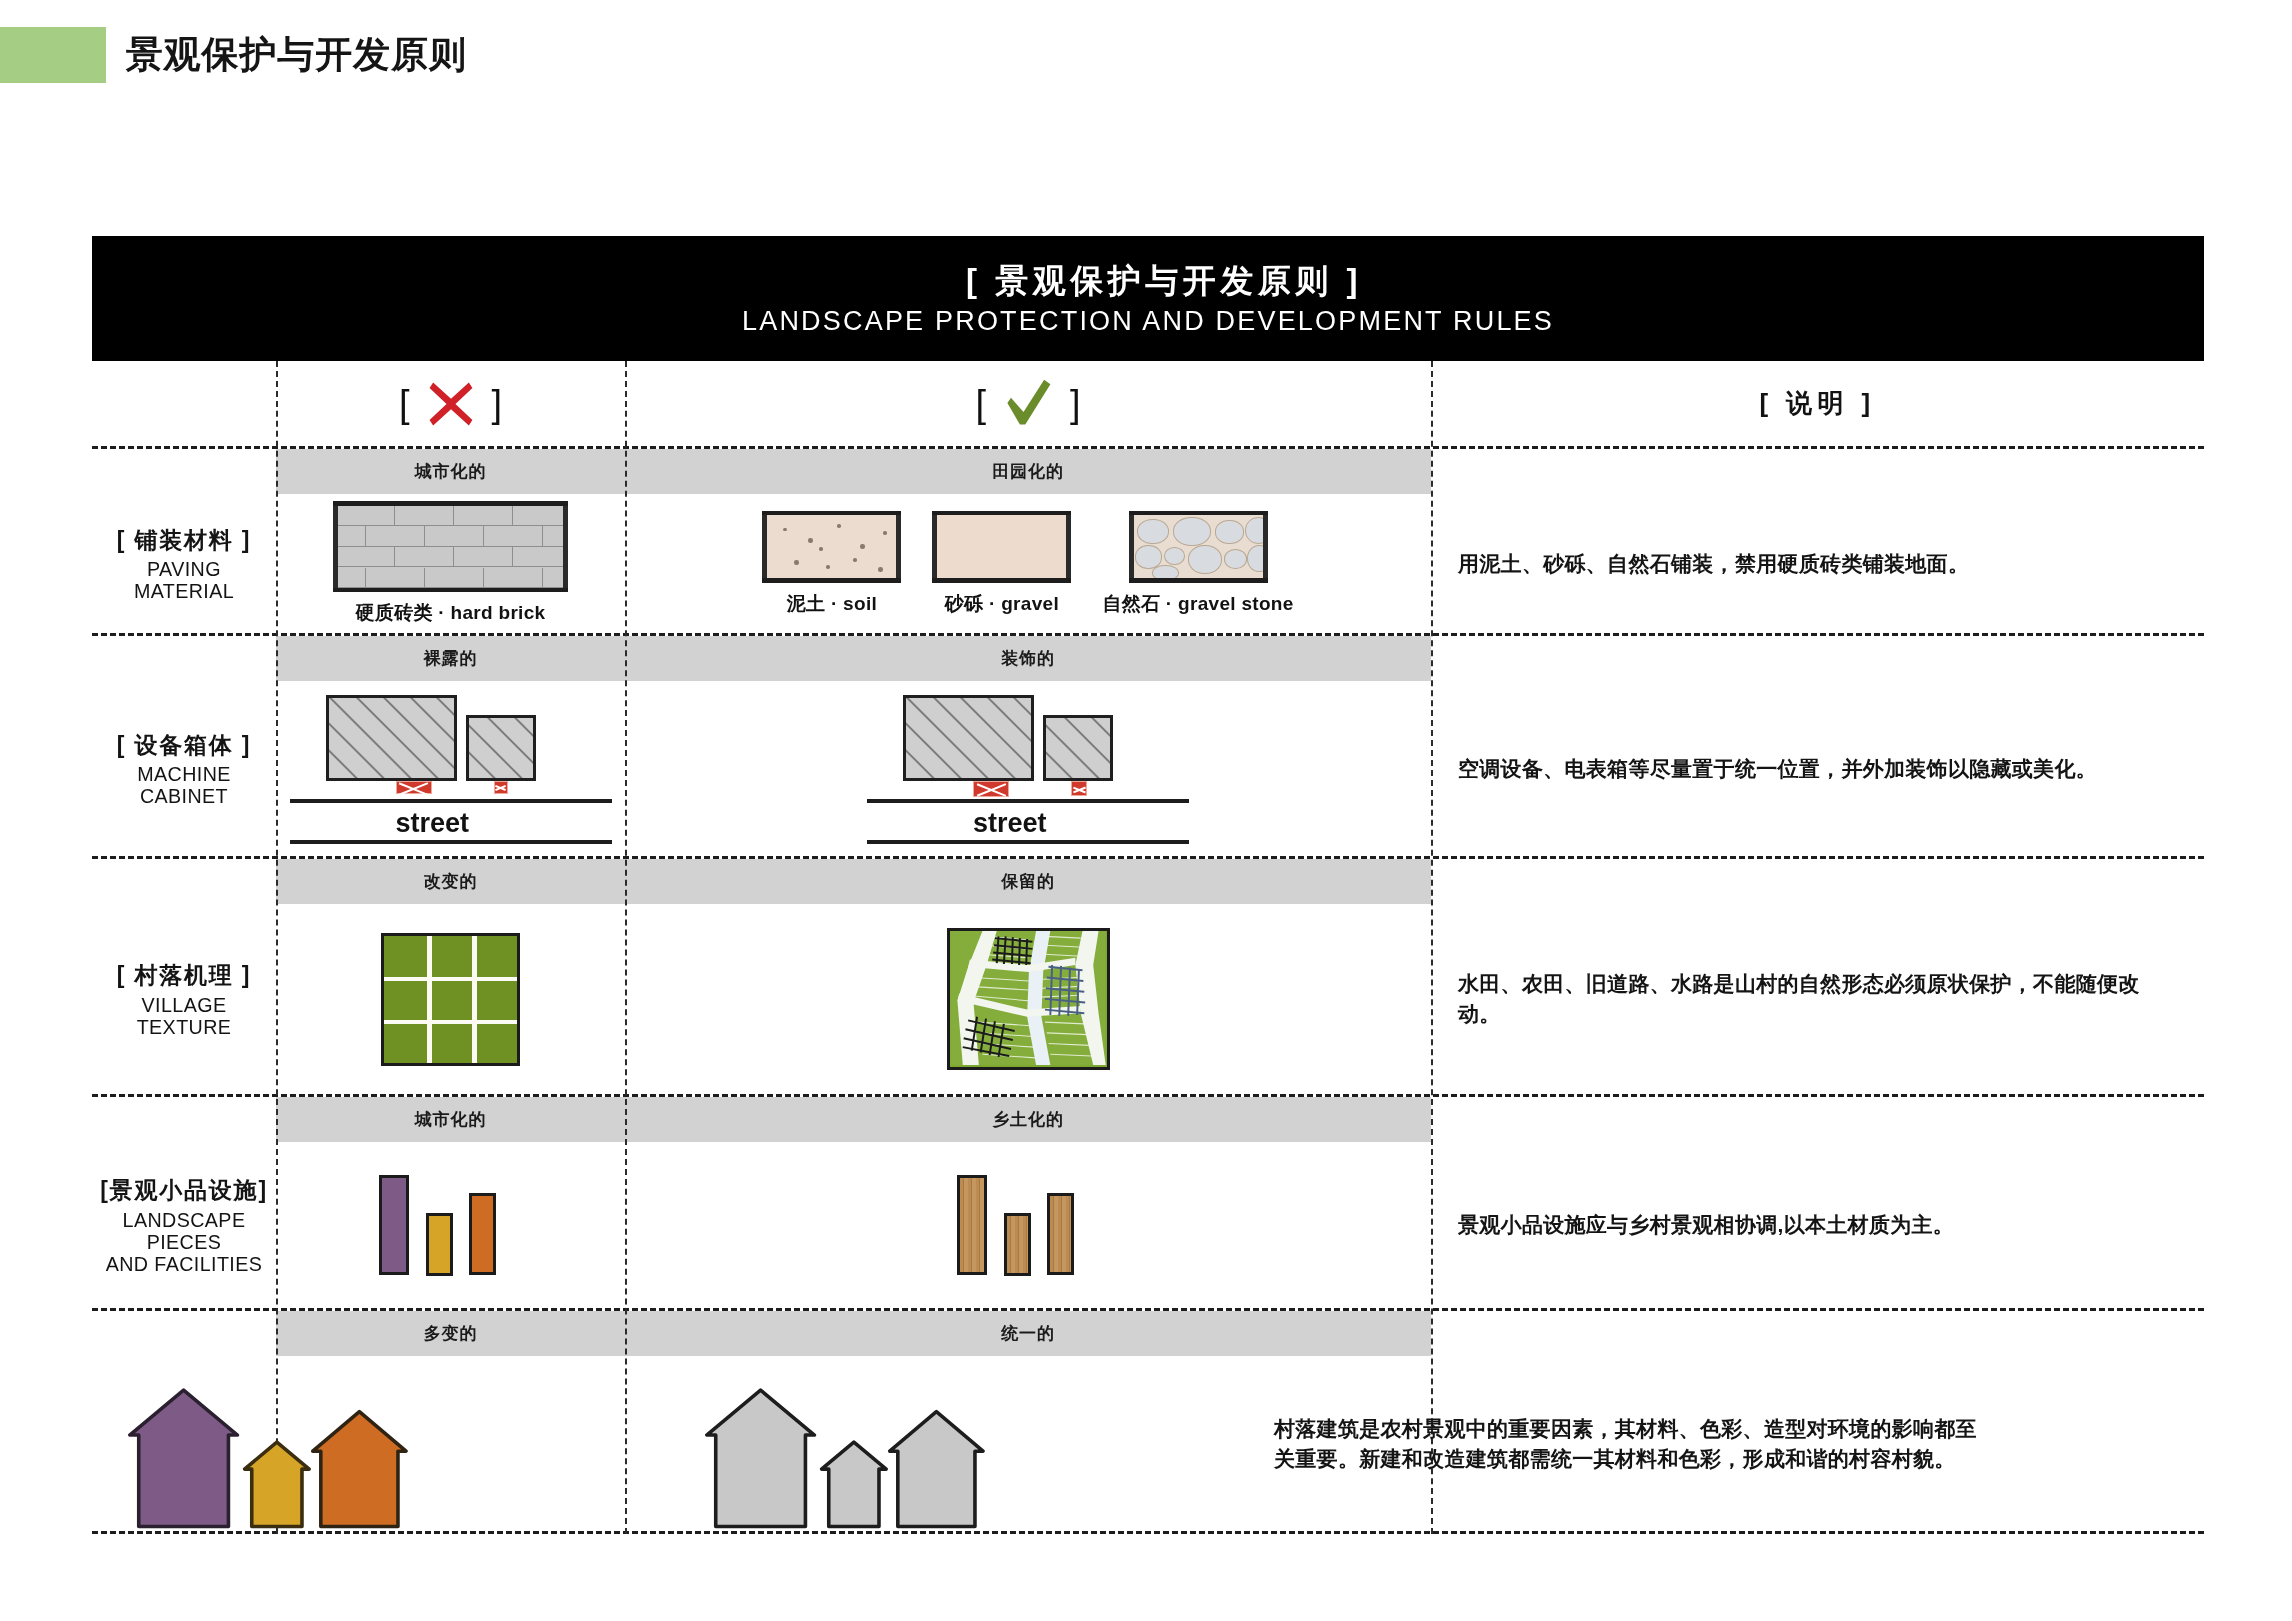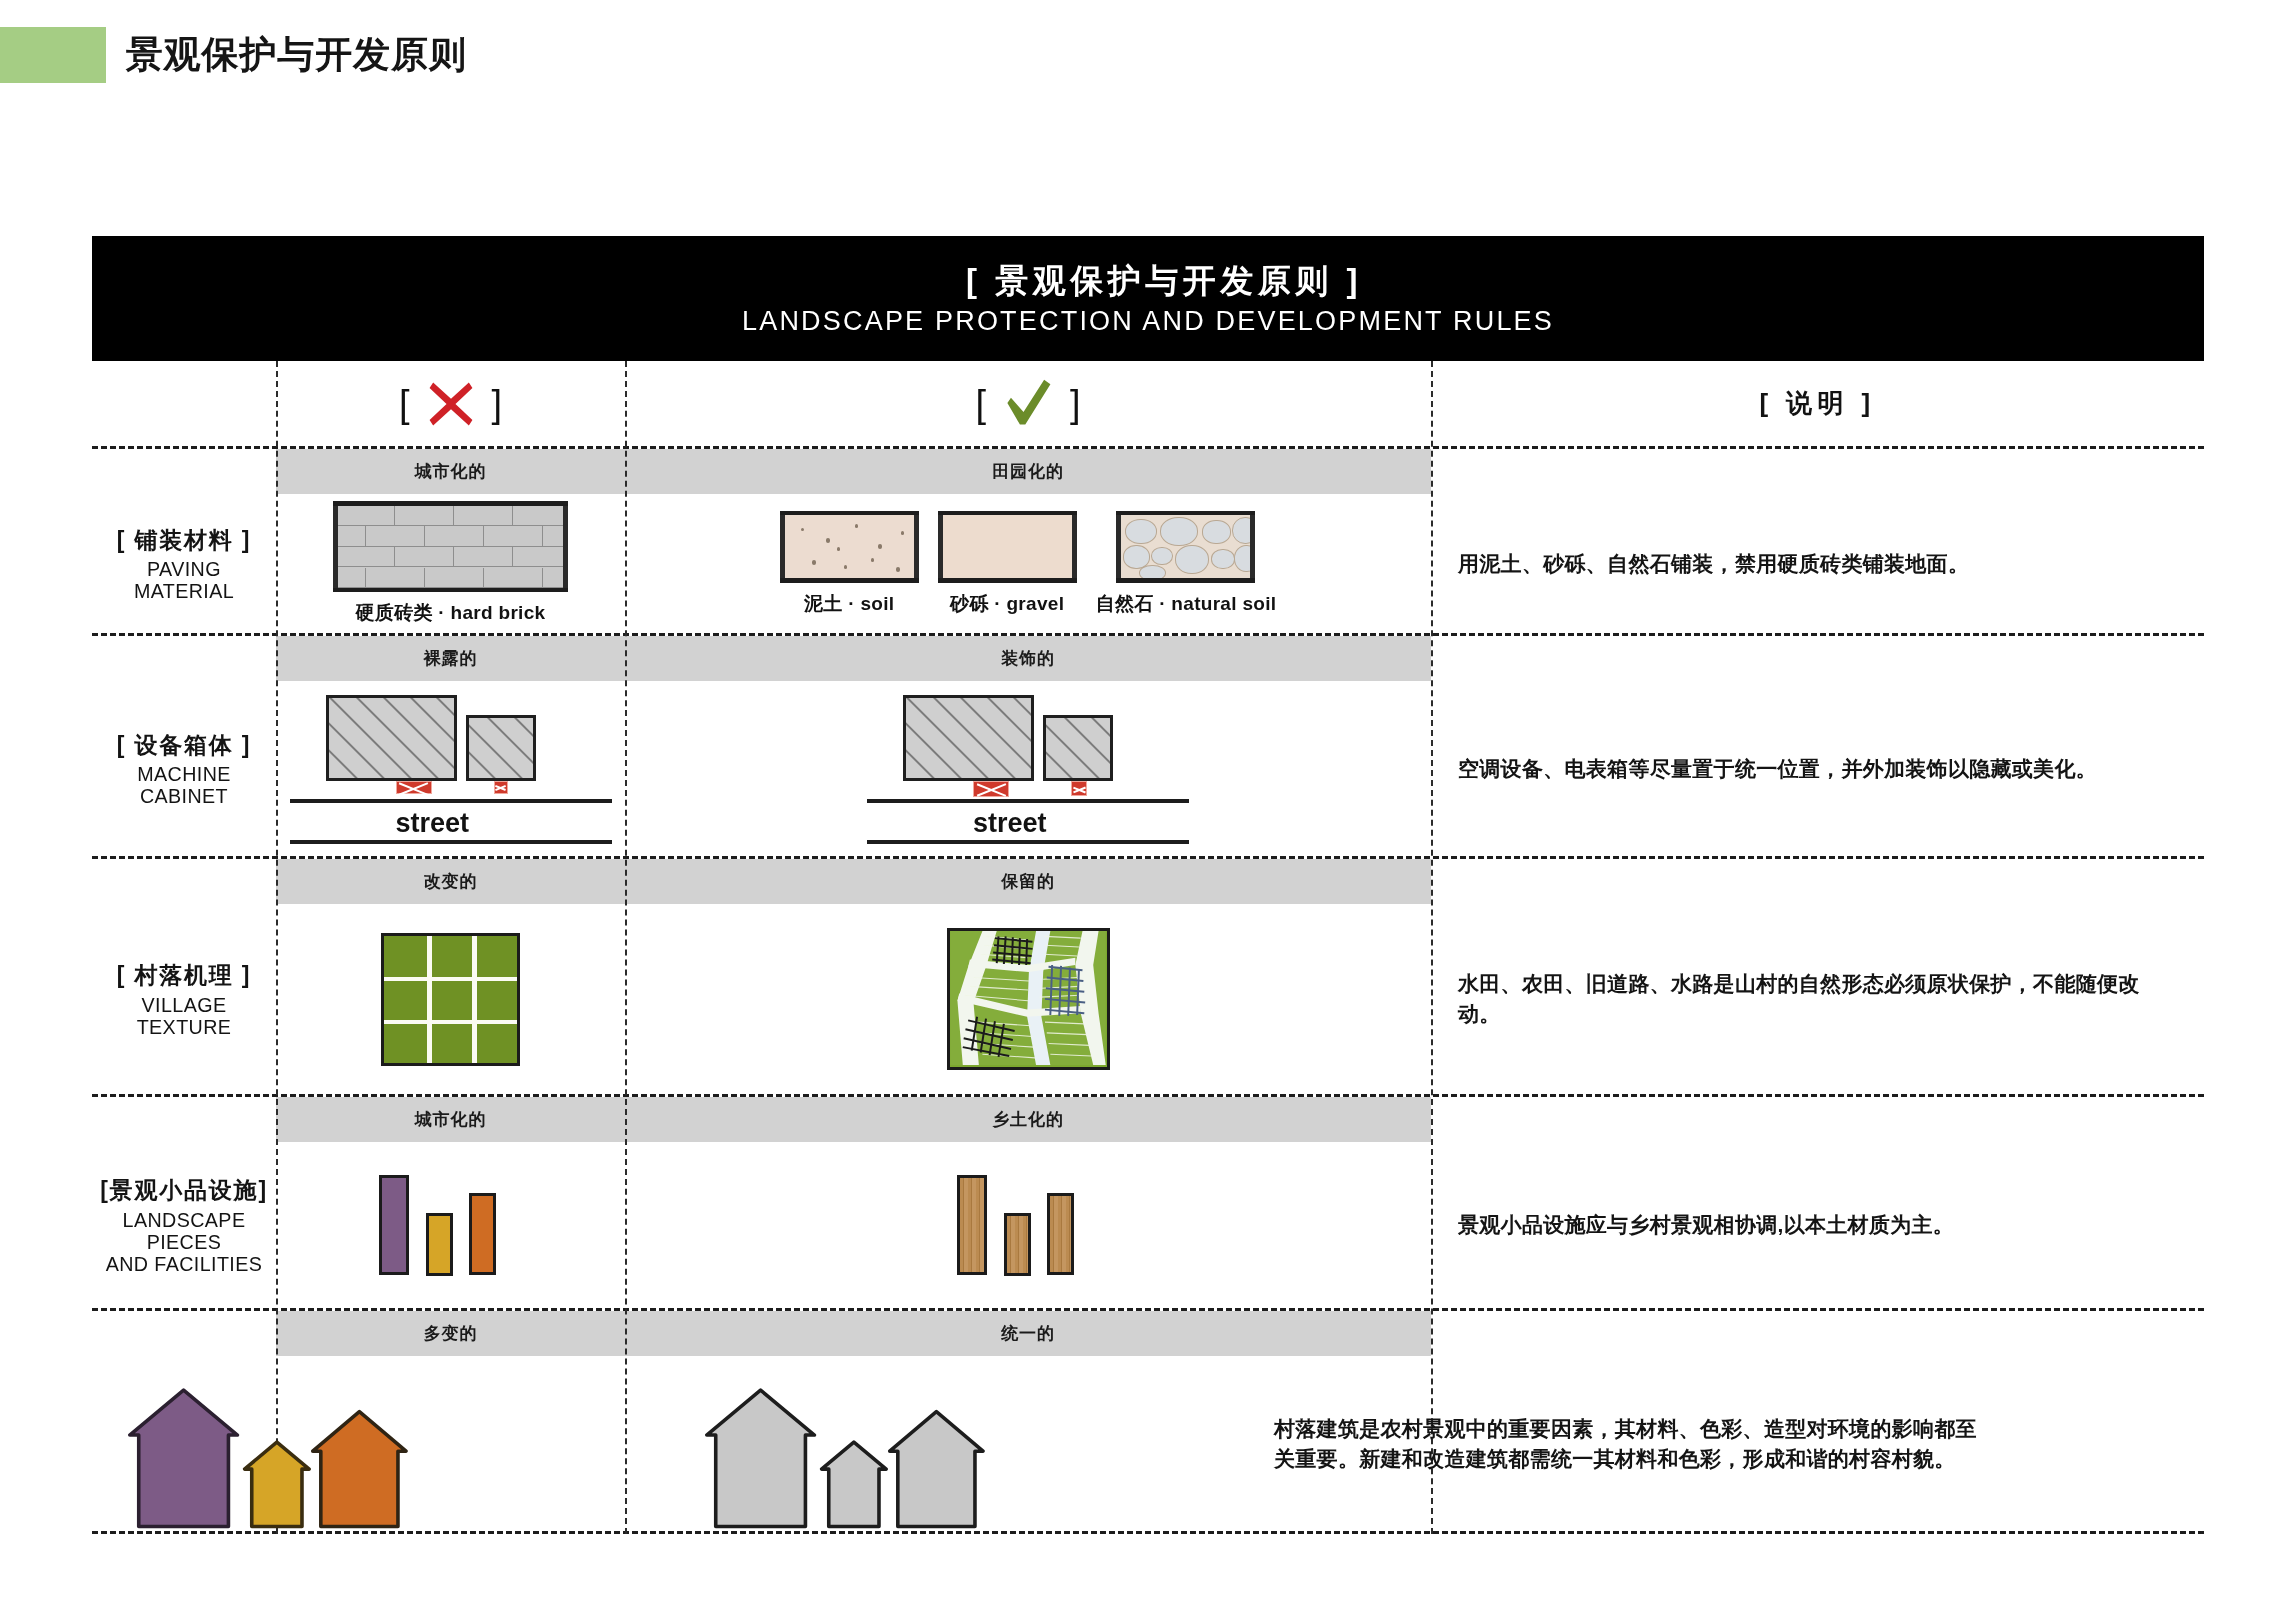--- a/index.html
+++ b/index.html
@@ -193,21 +193,21 @@
               <div class="bseg" style="left:145px;top:62px;height:20.6px;"></div>
               <div class="bseg" style="left:204px;top:62px;height:20.6px;"></div>
             </div>
             <div class="pav-rail"></div>
           </div>
           <div class="pav-cap">硬质砖类 · hard brick</div>
         </div>
       </div>
 
       <div class="c-good cell">
-        <div style="display:flex;gap:19px;align-items:flex-start;">
+        <div style="display:flex;gap:31px;align-items:flex-start;">
           <div class="pav">
             <div class="pav-box">
               <div class="pav-rail"></div>
               <div class="pav-body soil">
                 <div class="dot" style="left:16px;top:12.5px;width:3.6px;height:3.6px;"></div>
                 <div class="dot" style="left:41px;top:23px;width:4.5px;height:4.5px;"></div>
                 <div class="dot" style="left:70px;top:9px;width:3.6px;height:3.6px;"></div>
                 <div class="dot" style="left:93px;top:29px;width:4.5px;height:4.5px;"></div>
                 <div class="dot" style="left:116px;top:16px;width:3.6px;height:3.6px;"></div>
                 <div class="dot" style="left:27px;top:45px;width:4.5px;height:4.5px;"></div>
@@ -240,21 +240,21 @@
                 <div class="pebble" style="left:111px;top:1.8px;width:25px;height:25px;"></div>
                 <div class="pebble" style="left:1.8px;top:30px;width:25px;height:21.5px;"></div>
                 <div class="pebble" style="left:30px;top:32px;width:19.7px;height:16px;"></div>
                 <div class="pebble" style="left:54px;top:30px;width:32px;height:27px;"></div>
                 <div class="pebble" style="left:90px;top:34px;width:21.5px;height:18px;"></div>
                 <div class="pebble" style="left:113px;top:30px;width:23px;height:25px;"></div>
                 <div class="pebble" style="left:18px;top:50px;width:25px;height:14.3px;"></div>
               </div>
               <div class="pav-rail"></div>
             </div>
-            <div class="pav-cap">自然石 · natural soil</div>
+            <div class="pav-cap">自然石 · gravel stone</div>
           </div>
         </div>
       </div>
 
       <div class="c-desc cell">
         <div class="desc">用泥土、砂砾、自然石铺装，禁用硬质砖类铺装地面。</div>
       </div>
     </div>
     <div class="hline"></div>
 

